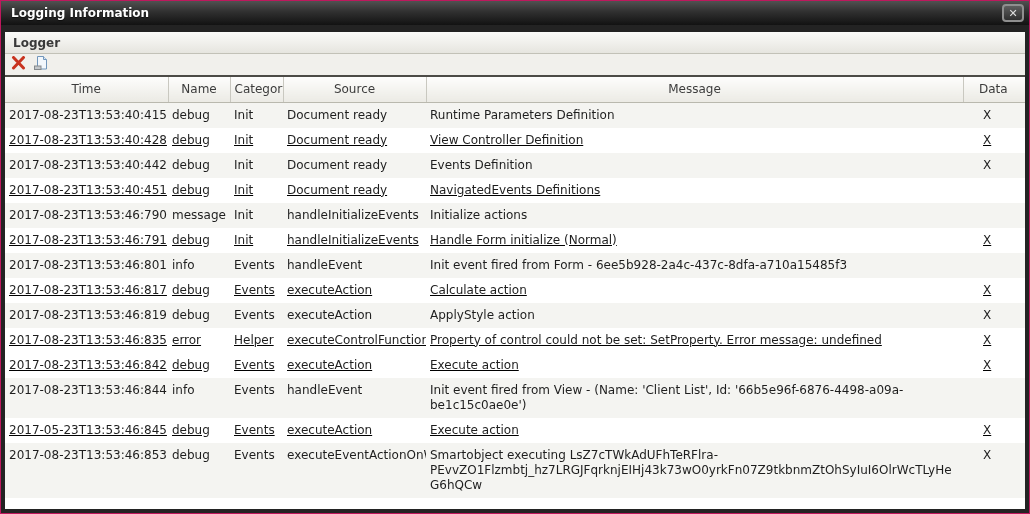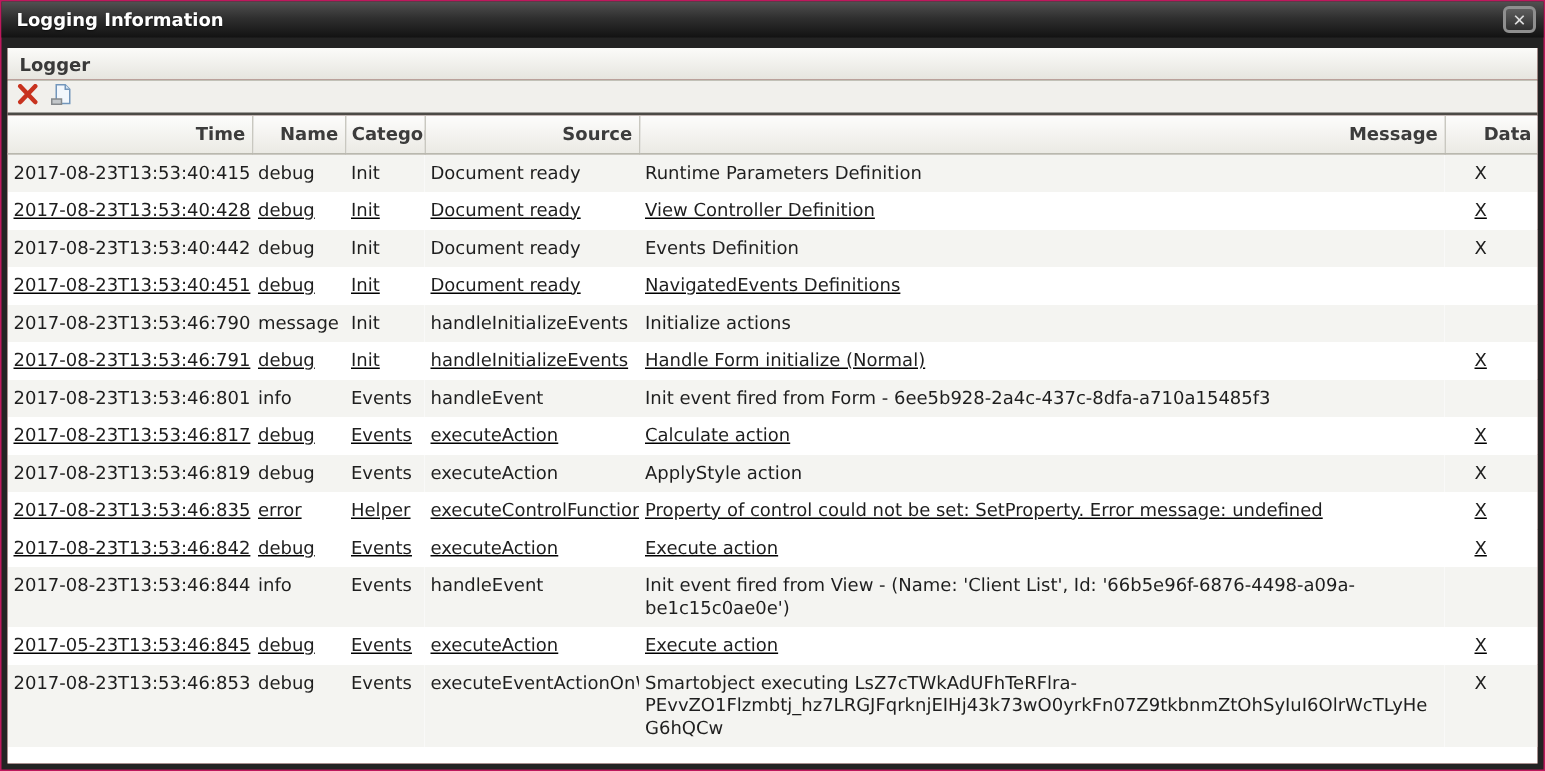--- a/index.html
+++ b/index.html
@@ -30,21 +30,21 @@
     border:2px solid #8f8f8f; border-radius:4px;
     background:linear-gradient(#5e5e5e,#2f2f2f);
     color:#dfdfdf; font-size:11px; font-weight:bold;
     line-height:13px; text-align:center;
     font-family:"DejaVu Sans", sans-serif;
     cursor:pointer; padding:0;
   }
 
   
   .frame { flex:1; padding:7px 4px 4px 4px; overflow:hidden; }
-  .panel { height:100%; display:flex; flex-direction:column; background:#7f1d1d; }
+  .panel { height:100%; display:flex; flex-direction:column; background:#ec4899; }
 
   
   .panel-header {
     flex:0 0 22px; height:22px;
     background:linear-gradient(#fbfbf9,#e6e5df);
     border-bottom:1px solid #c2c1b7;
     display:flex; align-items:center;
     padding:0 8px;
   }
   .panel-header .panel-title { font-weight:bold; font-size:12px; color:#393939; }
@@ -63,21 +63,21 @@
   }
 
   
   .grid { flex:1; overflow:hidden; background:#ffffff; }
   table { border-collapse:collapse; table-layout:fixed; width:100%; font-size:12px; }
   thead th {
     height:25px;
     background:linear-gradient(#fdfdfc,#ebeae4);
     border-bottom:1px solid #b9b8ae;
     border-right:1px solid #c9c8c0;
-    text-align:right; font-weight:bold;
+    text-align:center; font-weight:normal;
     color:#3c3c3c; padding:0 4px;
     white-space:nowrap; overflow:hidden;
   }
   thead th:last-child { border-right:none; }
   tbody td {
     vertical-align:top;
     padding:5px 6px 5px 4px;
     line-height:15px;
     color:#1e1e1e;
     white-space:nowrap; overflow:hidden;

